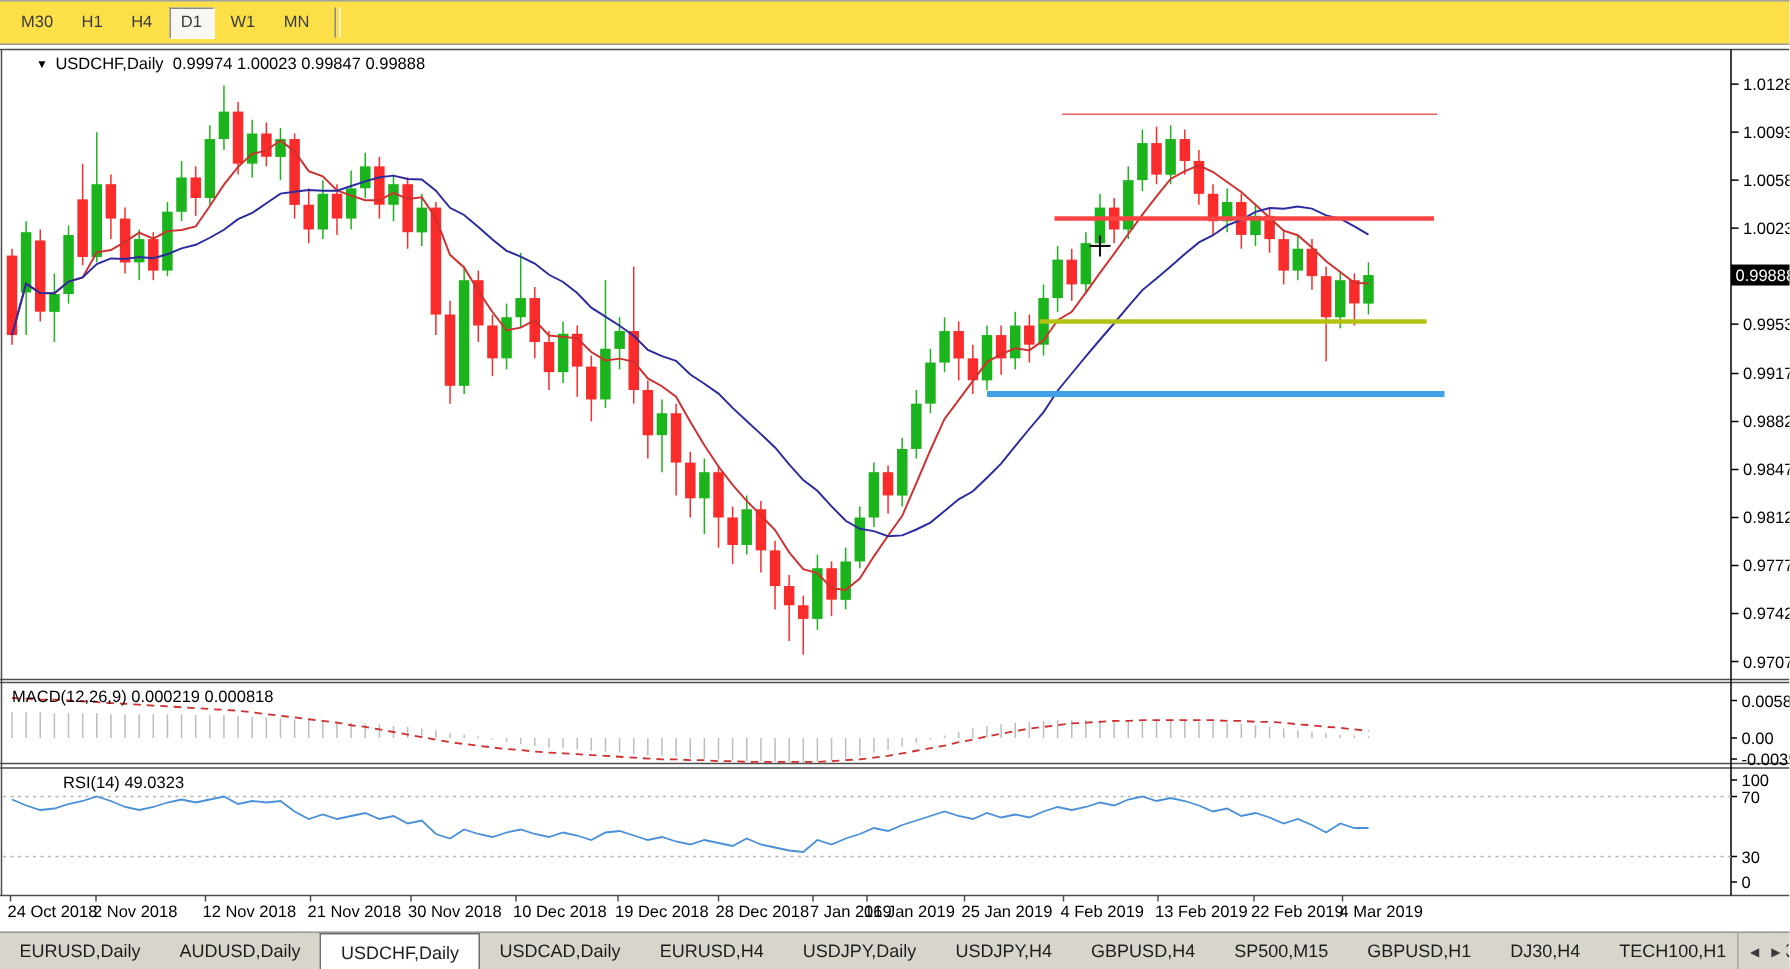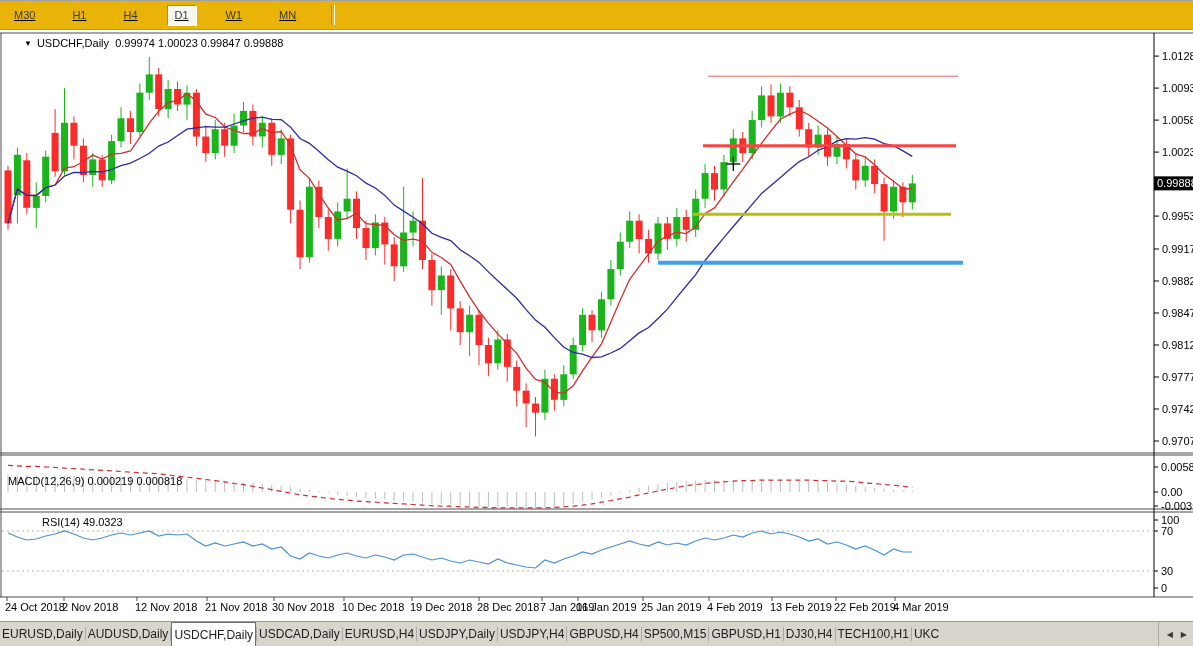--- a/index.html
+++ b/index.html
@@ -1,36 +1,36 @@
 <!DOCTYPE html>
 <html><head>
 <meta charset="utf-8">
 <style>
   html,body{margin:0;padding:0;background:#fff;}
   body{width:1193px;height:646px;overflow:hidden;position:relative;
        font-family:"Liberation Sans",sans-serif;-webkit-font-smoothing:none;}
   
-  .toolbar{position:absolute;top:0;left:0;width:100%;height:30px;background:#eab308;
+  .toolbar{position:absolute;top:0;left:0;width:100%;height:30px;background:#fde047;
            border-top:1px solid #a0a0a0;border-bottom:1px solid #9a9a9a;
-           display:flex;align-items:center;padding-left:6px;box-sizing:border-box;gap:21px;text-decoration:underline;}
+           display:flex;align-items:center;padding-left:6px;box-sizing:border-box;gap:3px;}
   .tf-btn{font-size:11px;color:#3a3a3a;padding:3px 7px;border:1px solid transparent;
           background:transparent;cursor:default;line-height:13px;}
   .tf-btn.active{background:#f7f6f0;border-color:#8a8a8a #ffffff #ffffff #8a8a8a;}
   .tb-sep{width:2px;height:20px;border-left:1px solid #8a8a8a;border-right:1px solid #ffffff;margin:0 6px;}
   
   .ohlc-header{position:absolute;left:24px;top:37px;font-size:11px;color:#000;white-space:nowrap;}
   .ohlc-header .tri{font-size:8px;margin-right:5px;vertical-align:1px;}
   .panel-label{position:absolute;left:8px;font-size:11px;color:#000;white-space:nowrap;}
-  #macd-label{top:475px;}
+  #macd-label{top:459px;}
   #rsi-label{top:516px;margin-left:34px;}
   
   .tabbar{position:absolute;left:0;bottom:0;width:100%;height:24px;background:#d8d5cd;
           border-top:1px solid #9a9a9a;display:flex;align-items:stretch;
           font-size:12px;color:#1d1d1d;overflow:hidden;}
-  .tab{display:flex;align-items:center;padding:0 2px;white-space:nowrap;cursor:default;}
+  .tab{display:flex;align-items:center;padding:0 13px;white-space:nowrap;cursor:default;}
   .tab.active{background:#ffffff;border:1px solid #6f6f6f;border-bottom:none;margin-top:0px;}
   .tab-sep{width:1px;background:#a8a8a8;margin:5px 0;}
   .tab-arrows{position:absolute;right:2px;top:0;height:24px;display:flex;align-items:center;
               gap:8px;background:#d8d5cd;padding:0 4px 0 8px;border-left:1px solid #a8a8a8;}
   .tab-arrow{font-size:8px;color:#3a3a3a;cursor:default;}
   svg{position:absolute;left:0;top:0;}
   text{font-family:"Liberation Sans",sans-serif;}
 </style>
 </head>
 <body>

